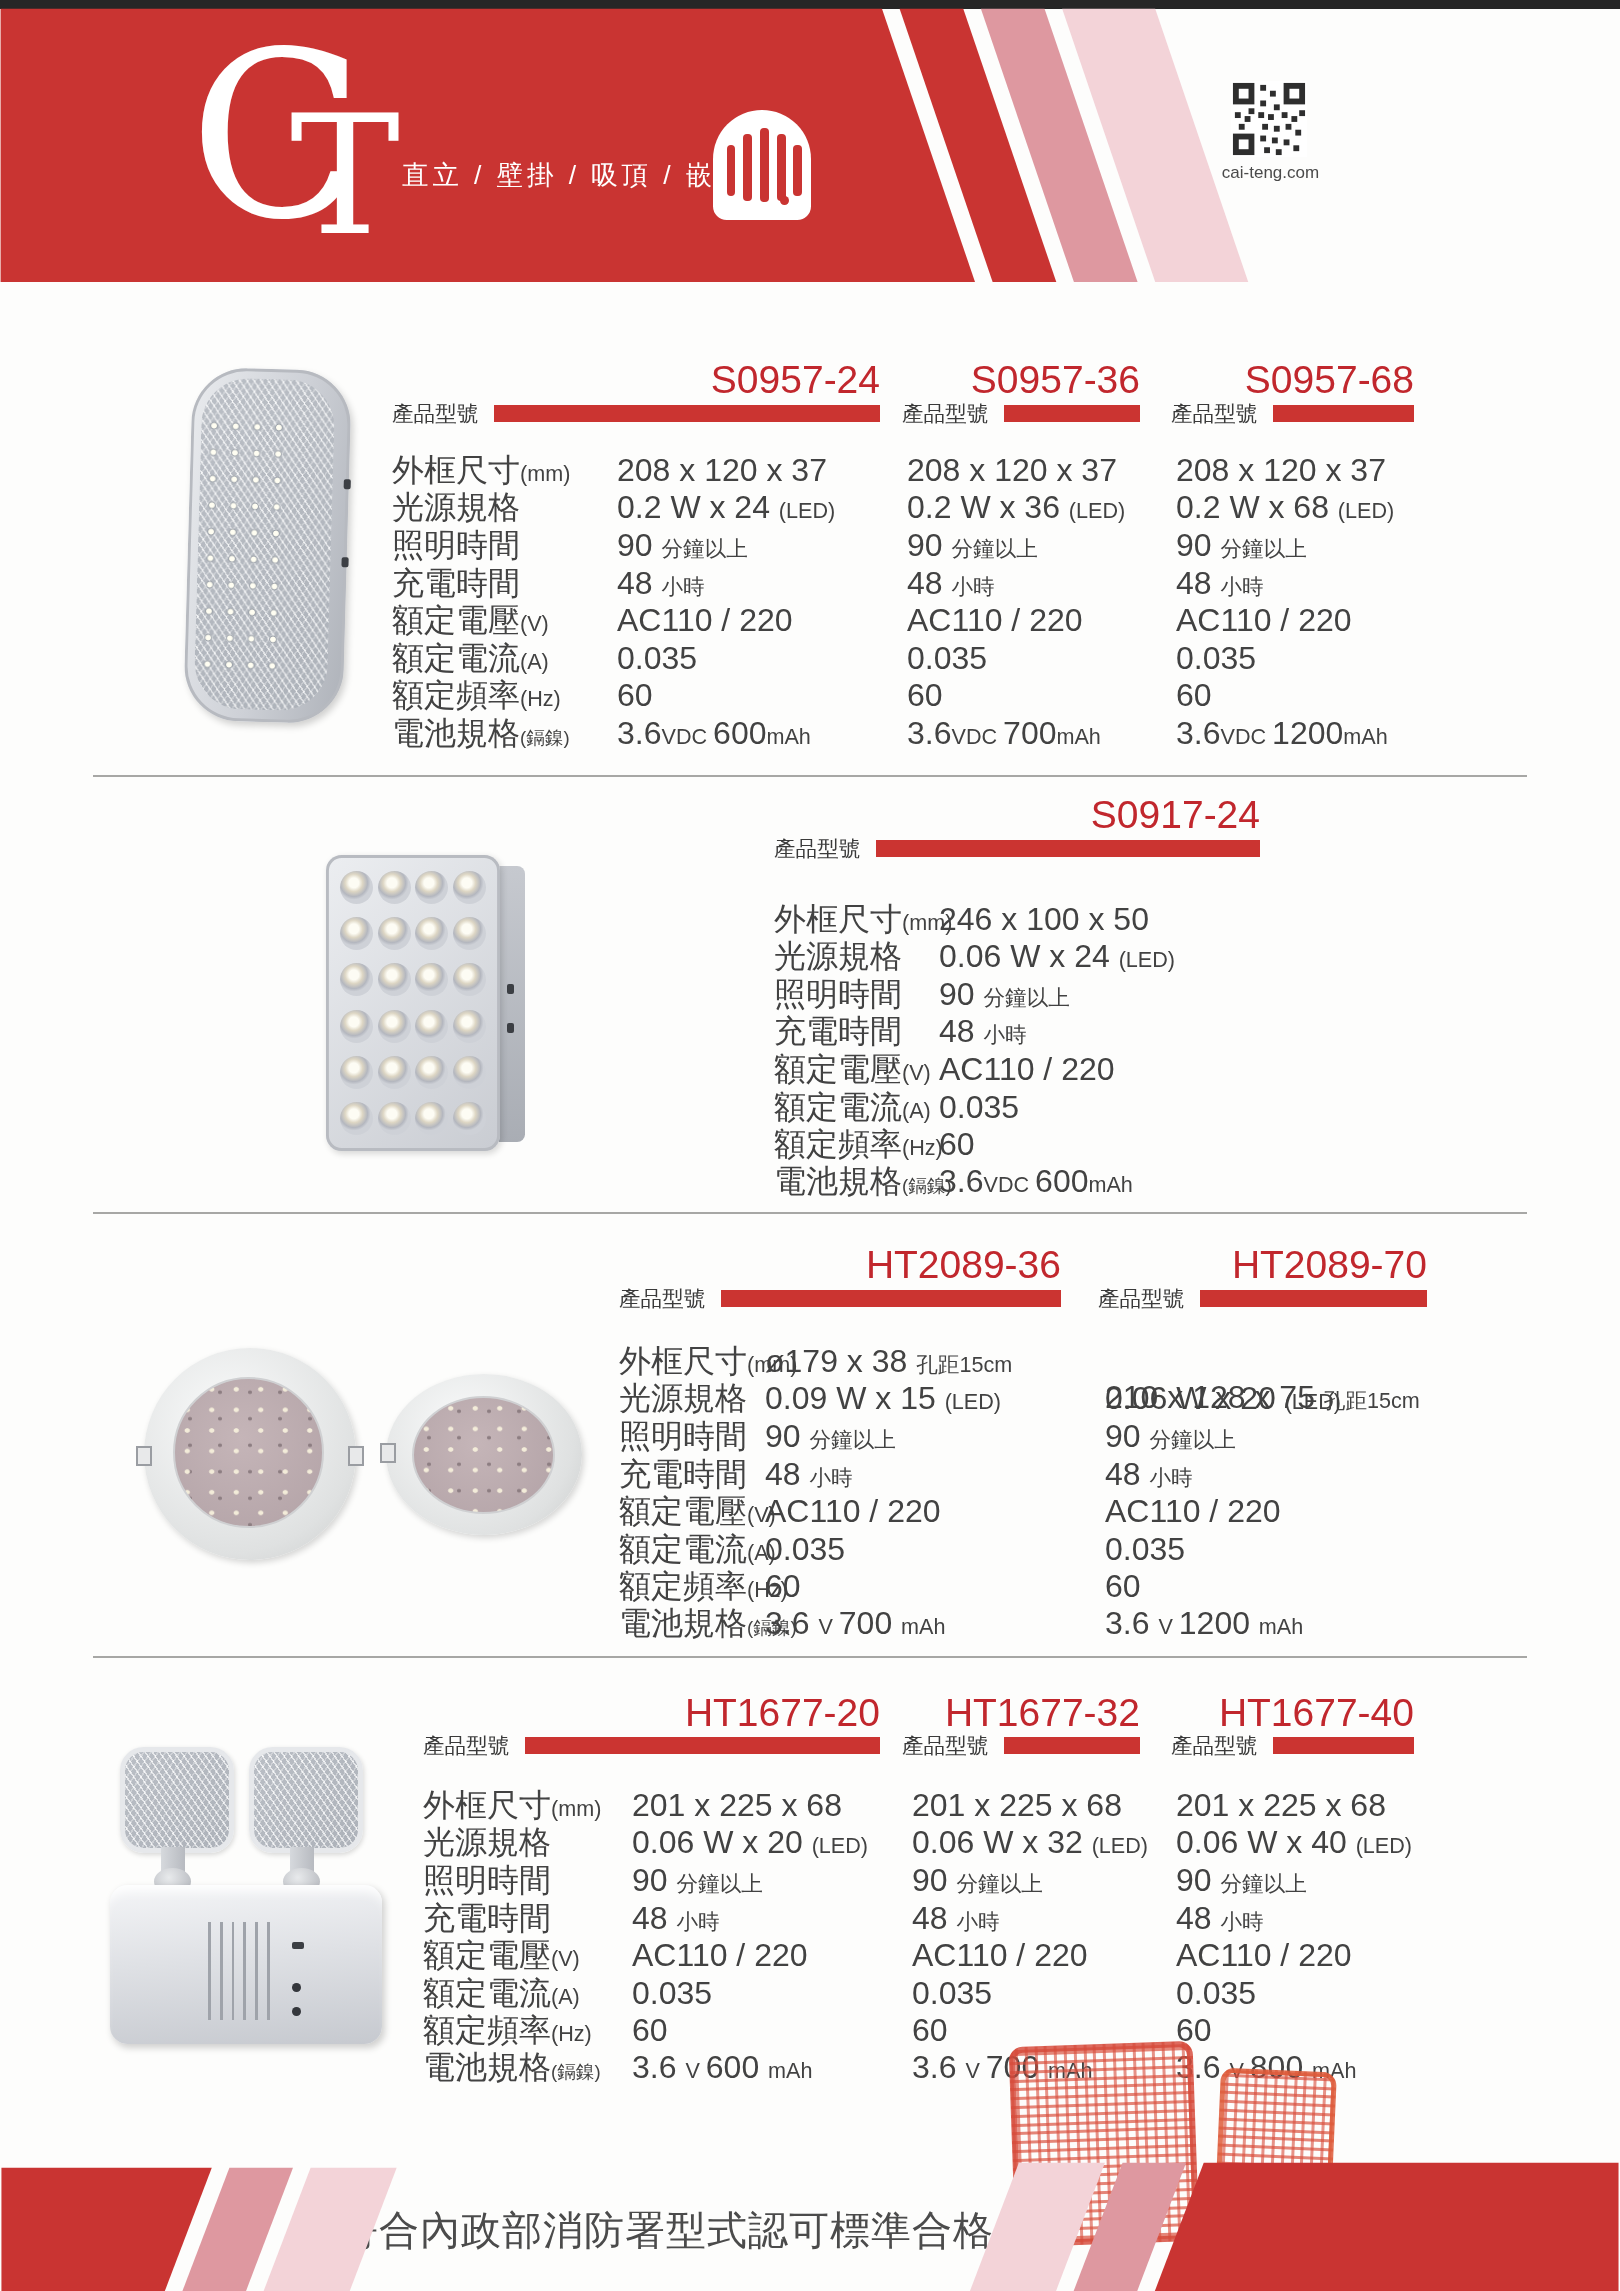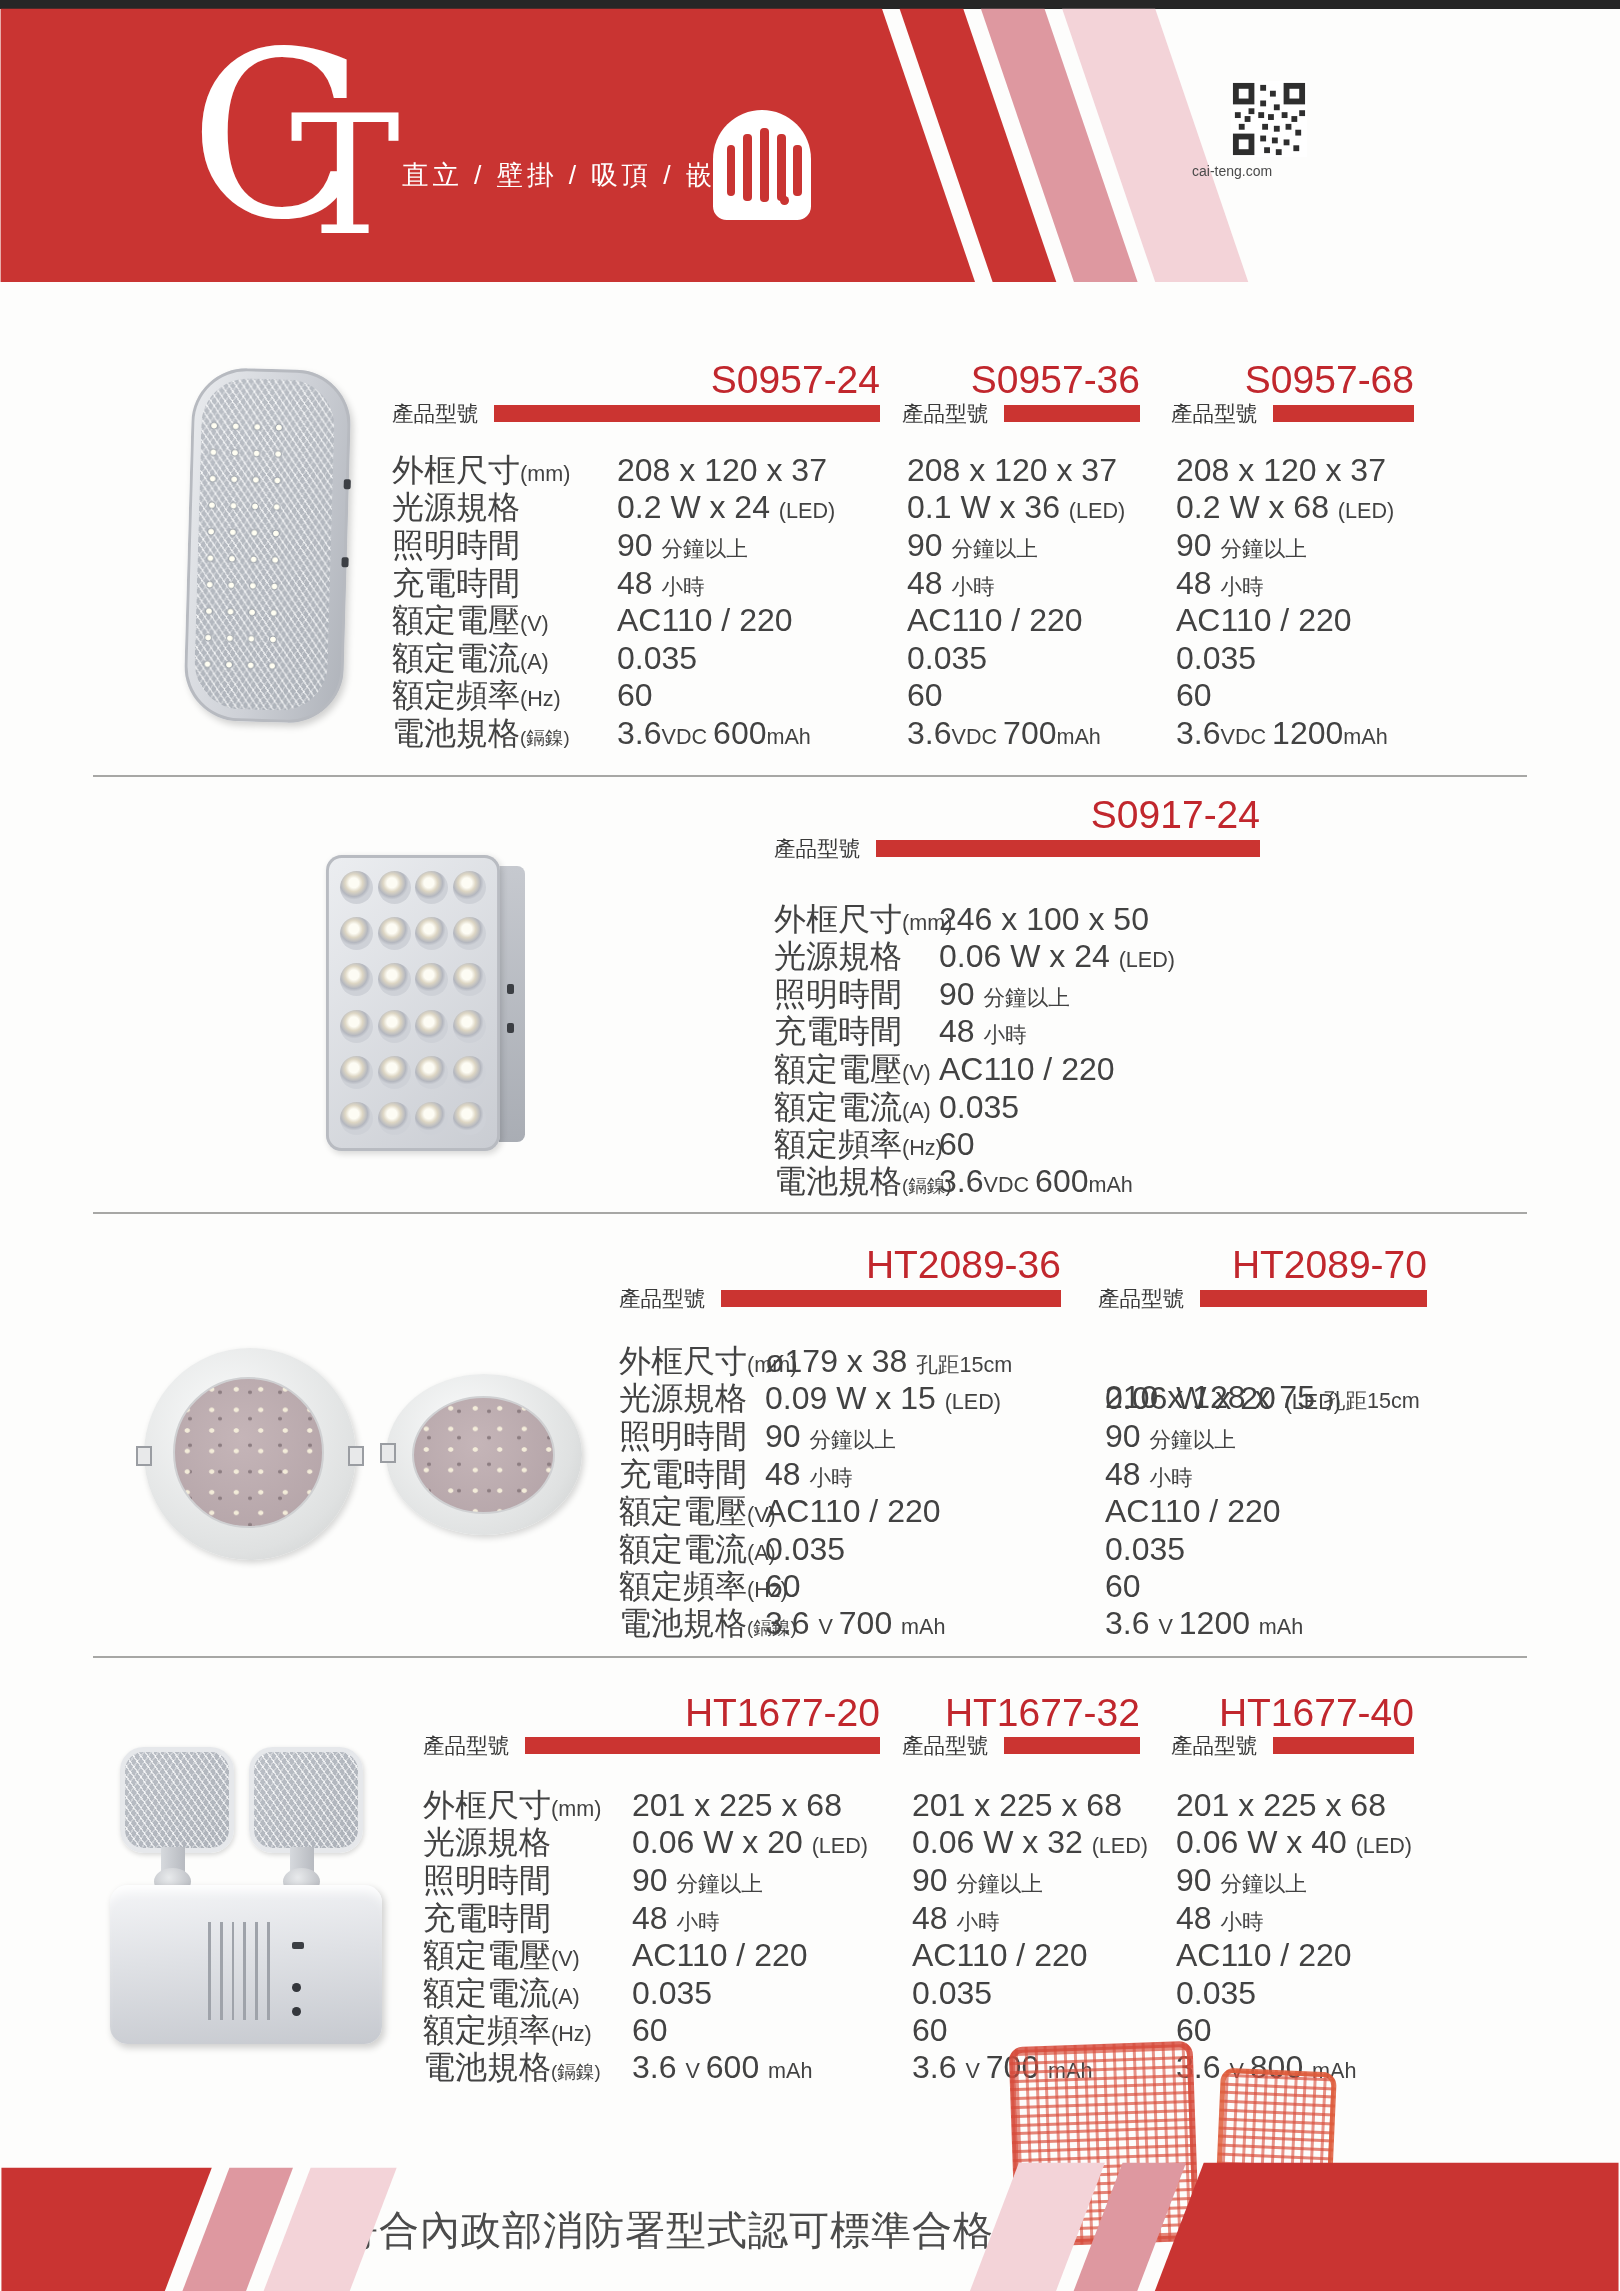--- a/index.html
+++ b/index.html
@@ -14,21 +14,21 @@
           font-size:230px;line-height:230px;color:#fff;}
   .logo-t{left:290px;top:94px;font-family:"DejaVu Serif","Liberation Serif",serif;
           font-size:165px;line-height:165px;color:#fff;}
   .brand-title{left:345px;top:74px;font-size:58px;line-height:63px;color:#fff;letter-spacing:2px;white-space:nowrap;}
   .brand-sub{left:402px;top:157px;font-size:26.5px;color:#fff;letter-spacing:3.9px;white-space:nowrap;}
   .lamp-icon{left:713px;top:110px;width:98px;height:110px;background:#fff;
              border-radius:49px 49px 13.7px 13.7px;}
   .lamp-bar{position:absolute;width:8.8px;background:#c93432;border-radius:3.9px;}
   .lamp-dot{position:absolute;width:8.8px;height:8.8px;border-radius:50%;background:#c93432;left:67px;top:86px;}
   .qr{left:1231px;top:81px;width:76px;height:76px;background:#fff;}
-  .qr-caption{left:1192px;top:163px;width:157px;text-align:left;font-size:14px;color:#4a4a4a;}
+  .qr-caption{left:1192px;top:163px;width:157px;text-align:center;font-size:17px;color:#4a4a4a;}
 
   
   .model-title{font-size:39px;color:#c1272d;white-space:nowrap;line-height:41px;}
   .pm-label{font-size:21.6px;color:#3a3a3a;white-space:nowrap;line-height:21.6px;}
   .pm-bar{height:16.7px;background:#cb3431;}
   .spec-label,.spec-value{font-size:32px;color:#424242;white-space:nowrap;line-height:37px;}
   .seg-b{font-size:32px;}
   .seg-s{font-size:21.6px;}
   .seg-xs{font-size:18.6px;}
   .divider{left:93px;width:1434px;height:2px;background:#a7a7a5;}
@@ -242,21 +242,21 @@
       <div class="abs spec-label" style="left: 392px; top: 715px;"><span class="seg-b">電池規格</span><span class="seg-xs">(鎘鎳)</span></div>
       <div class="abs spec-value" style="left: 617px; top: 452px;"><span class="seg-b">208 x 120 x 37</span></div>
       <div class="abs spec-value" style="left: 617px; top: 489px;"><span class="seg-b">0.2 W x 24 </span><span class="seg-s">(LED)</span></div>
       <div class="abs spec-value" style="left: 617px; top: 527px;"><span class="seg-b">90 </span><span class="seg-s">分鐘以上</span></div>
       <div class="abs spec-value" style="left: 617px; top: 565px;"><span class="seg-b">48 </span><span class="seg-s">小時</span></div>
       <div class="abs spec-value" style="left: 617px; top: 602px;"><span class="seg-b">AC110 / 220</span></div>
       <div class="abs spec-value" style="left: 617px; top: 640px;"><span class="seg-b">0.035</span></div>
       <div class="abs spec-value" style="left: 617px; top: 677px;"><span class="seg-b">60</span></div>
       <div class="abs spec-value" style="left: 617px; top: 715px;"><span class="seg-b">3.6</span><span class="seg-s">VDC </span><span class="seg-b">600</span><span class="seg-s">mAh</span></div>
       <div class="abs spec-value" style="left: 907px; top: 452px;"><span class="seg-b">208 x 120 x 37</span></div>
-      <div class="abs spec-value" style="left: 907px; top: 489px;"><span class="seg-b">0.1 W x 36 </span><span class="seg-s">(LED)</span></div>
+      <div class="abs spec-value" style="left: 907px; top: 489px;"><span class="seg-b">0.2 W x 36 </span><span class="seg-s">(LED)</span></div>
       <div class="abs spec-value" style="left: 907px; top: 527px;"><span class="seg-b">90 </span><span class="seg-s">分鐘以上</span></div>
       <div class="abs spec-value" style="left: 907px; top: 565px;"><span class="seg-b">48 </span><span class="seg-s">小時</span></div>
       <div class="abs spec-value" style="left: 907px; top: 602px;"><span class="seg-b">AC110 / 220</span></div>
       <div class="abs spec-value" style="left: 907px; top: 640px;"><span class="seg-b">0.035</span></div>
       <div class="abs spec-value" style="left: 907px; top: 677px;"><span class="seg-b">60</span></div>
       <div class="abs spec-value" style="left: 907px; top: 715px;"><span class="seg-b">3.6</span><span class="seg-s">VDC </span><span class="seg-b">700</span><span class="seg-s">mAh</span></div>
       <div class="abs spec-value" style="left: 1176px; top: 452px;"><span class="seg-b">208 x 120 x 37</span></div>
       <div class="abs spec-value" style="left: 1176px; top: 489px;"><span class="seg-b">0.2 W x 68 </span><span class="seg-s">(LED)</span></div>
       <div class="abs spec-value" style="left: 1176px; top: 527px;"><span class="seg-b">90 </span><span class="seg-s">分鐘以上</span></div>
       <div class="abs spec-value" style="left: 1176px; top: 565px;"><span class="seg-b">48 </span><span class="seg-s">小時</span></div>

